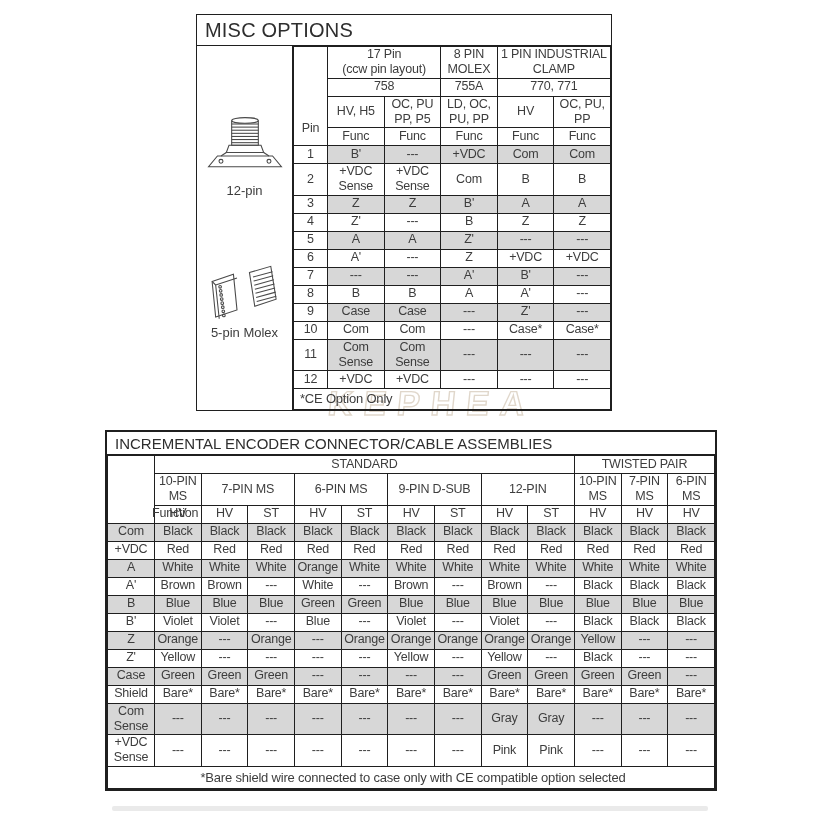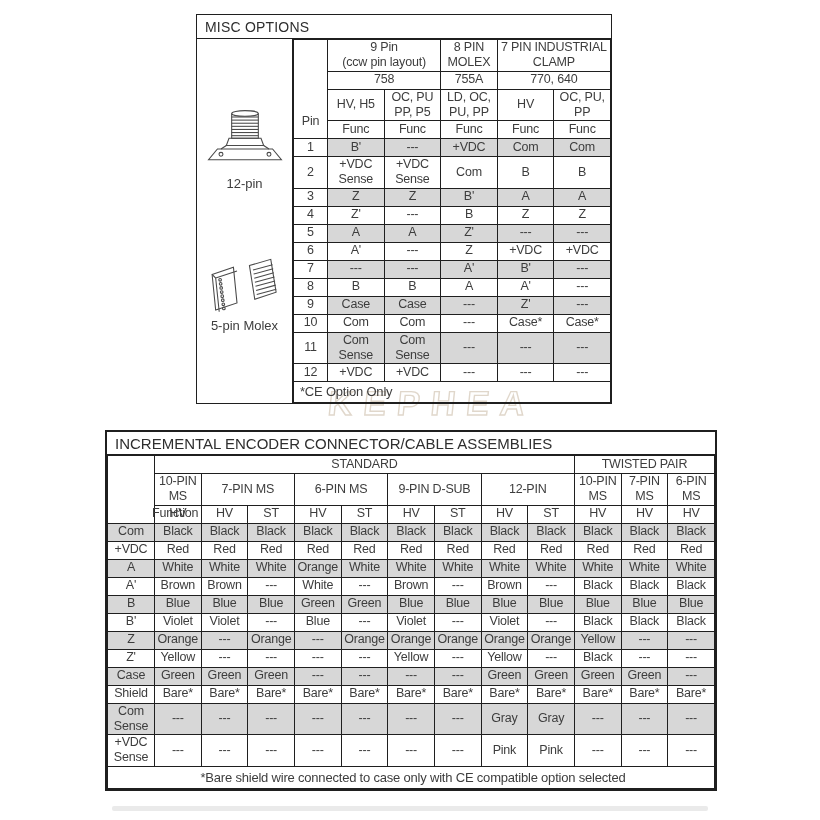--- a/index.html
+++ b/index.html
@@ -28,21 +28,21 @@
     text-align:center; vertical-align:middle; padding:0 2px; height:17px;
     line-height:1.22; white-space:pre-line; letter-spacing:-0.2px; color:#3d3d3d;
   }
 
   
   .misc-wrap {
     position:absolute; left:196px; top:14px; width:416px;
     border:1.5px solid #1f1f1f; box-sizing:border-box; background:transparent;
   }
   .panel-title {
-    font-size:14px; padding:4px 8px 3px; border-bottom:1.5px solid #1f1f1f;
+    font-size:20px; padding:4px 8px 3px; border-bottom:1.5px solid #1f1f1f;
     color:#2e2e2e; letter-spacing:0.2px; background:transparent;
   }
   .misc-body { display:flex; align-items:stretch; }
   .conn-col {
     flex:0 0 96px; width:96px; border-right:1.5px solid #1f1f1f; box-sizing:border-box;
     display:flex; flex-direction:column; justify-content:space-evenly; align-items:center;
     padding:4px 2px;
   }
   .conn { text-align:center; font-size:13px; line-height:1.2; }
   .conn svg { display:block; margin:0 auto 2px; stroke:#4a4a4a; fill:none; stroke-width:1.2; }
@@ -126,31 +126,31 @@
           <col class="c-pin">
             <col>
             <col>
             <col>
             <col>
             <col>
         </colgroup>
         <tbody>
             <tr>
           <td class="pinhead" rowspan="4">Pin</td>
-          <th colspan="2">9 Pin
+          <th colspan="2">17 Pin
 (ccw pin layout)</th>
           <th>8 PIN
 MOLEX</th>
-          <th colspan="2">7 PIN INDUSTRIAL
+          <th colspan="2">1 PIN INDUSTRIAL
 CLAMP</th>
         </tr>
         <tr>
           <th colspan="2">758</th>
           <th>755A</th>
-          <th colspan="2">770, 640</th>
+          <th colspan="2">770, 771</th>
         </tr>
         <tr>
           <th>HV, H5</th>
           <th>OC, PU
 PP, P5</th>
           <th>LD, OC,
 PU, PP</th>
           <th>HV</th>
           <th>OC, PU,
 PP</th>

